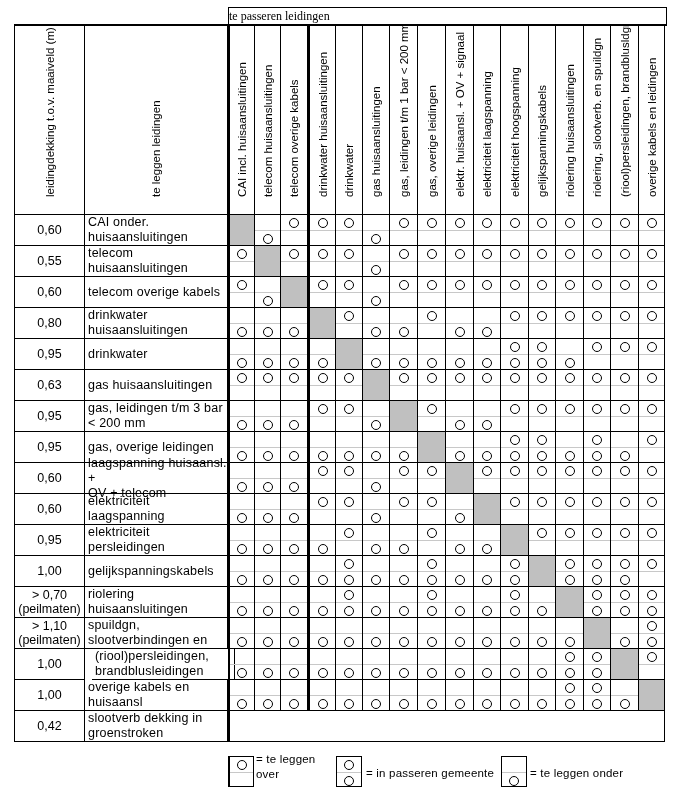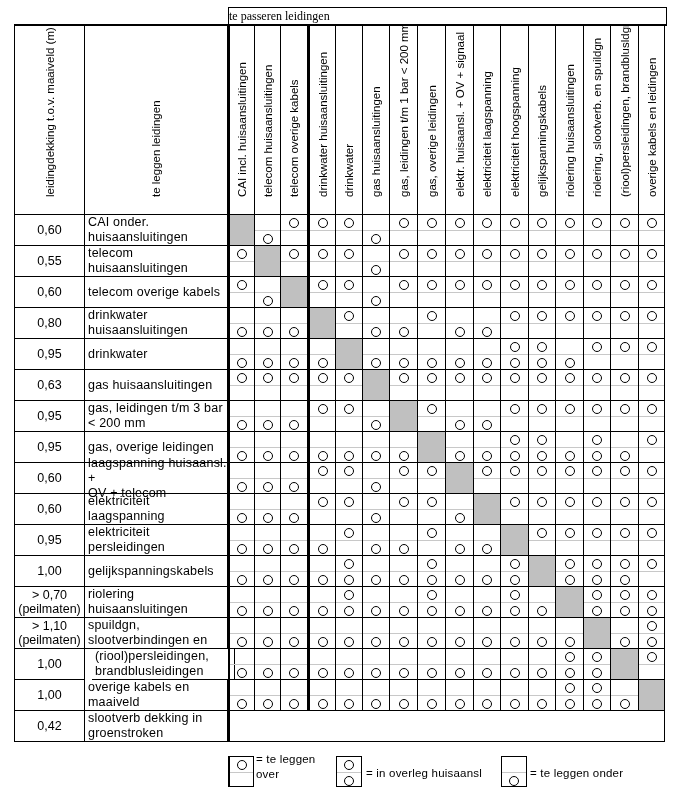--- a/index.html
+++ b/index.html
@@ -1175,21 +1175,21 @@
           <div class="mid"></div>
           <div class="circ t"></div>
         </div>
       </div>
       <div>
         <div class="cell depth" style="left: 14px; top: 680px; width: 71px; height: 31px; border-left: 1px solid rgb(0, 0, 0);">
           <div>1,00</div>
         </div>
         <div class="cell label" style="left: 85px; top: 680px; width: 143px; height: 31px;">
           <div>overige kabels en</div>
-          <div>maaiveld</div>
+          <div>huisaansl</div>
         </div>
         <div class="mcell thickL" style="left: 228px; top: 680px; width: 27px; height: 31px;">
           <div class="mid"></div>
           <div class="circ b"></div>
         </div>
         <div class="mcell" style="left: 255px; top: 680px; width: 26px; height: 31px;">
           <div class="mid"></div>
           <div class="circ b"></div>
         </div>
         <div class="mcell" style="left: 281px; top: 680px; width: 27px; height: 31px;">
@@ -1267,21 +1267,21 @@
       <div class="legend-text" style="left: 256px; top: 752px;">
         <div>= te leggen</div>
         <div>over</div>
       </div>
       <div class="legend-box" style="left: 336px; top: 756px;">
         <div class="mid"></div>
         <div class="circ t"></div>
         <div class="circ b"></div>
       </div>
       <div class="legend-text" style="left: 366px; top: 766px;">
-        <div>= in overleg huisaansl</div>
+        <div>= in passeren gemeente</div>
       </div>
       <div class="legend-box" style="left: 501px; top: 756px;">
         <div class="mid"></div>
         <div class="circ b"></div>
       </div>
       <div class="legend-text" style="left: 530px; top: 766px;">
         <div>= te leggen onder</div>
       </div>
     </div>
 </div>

